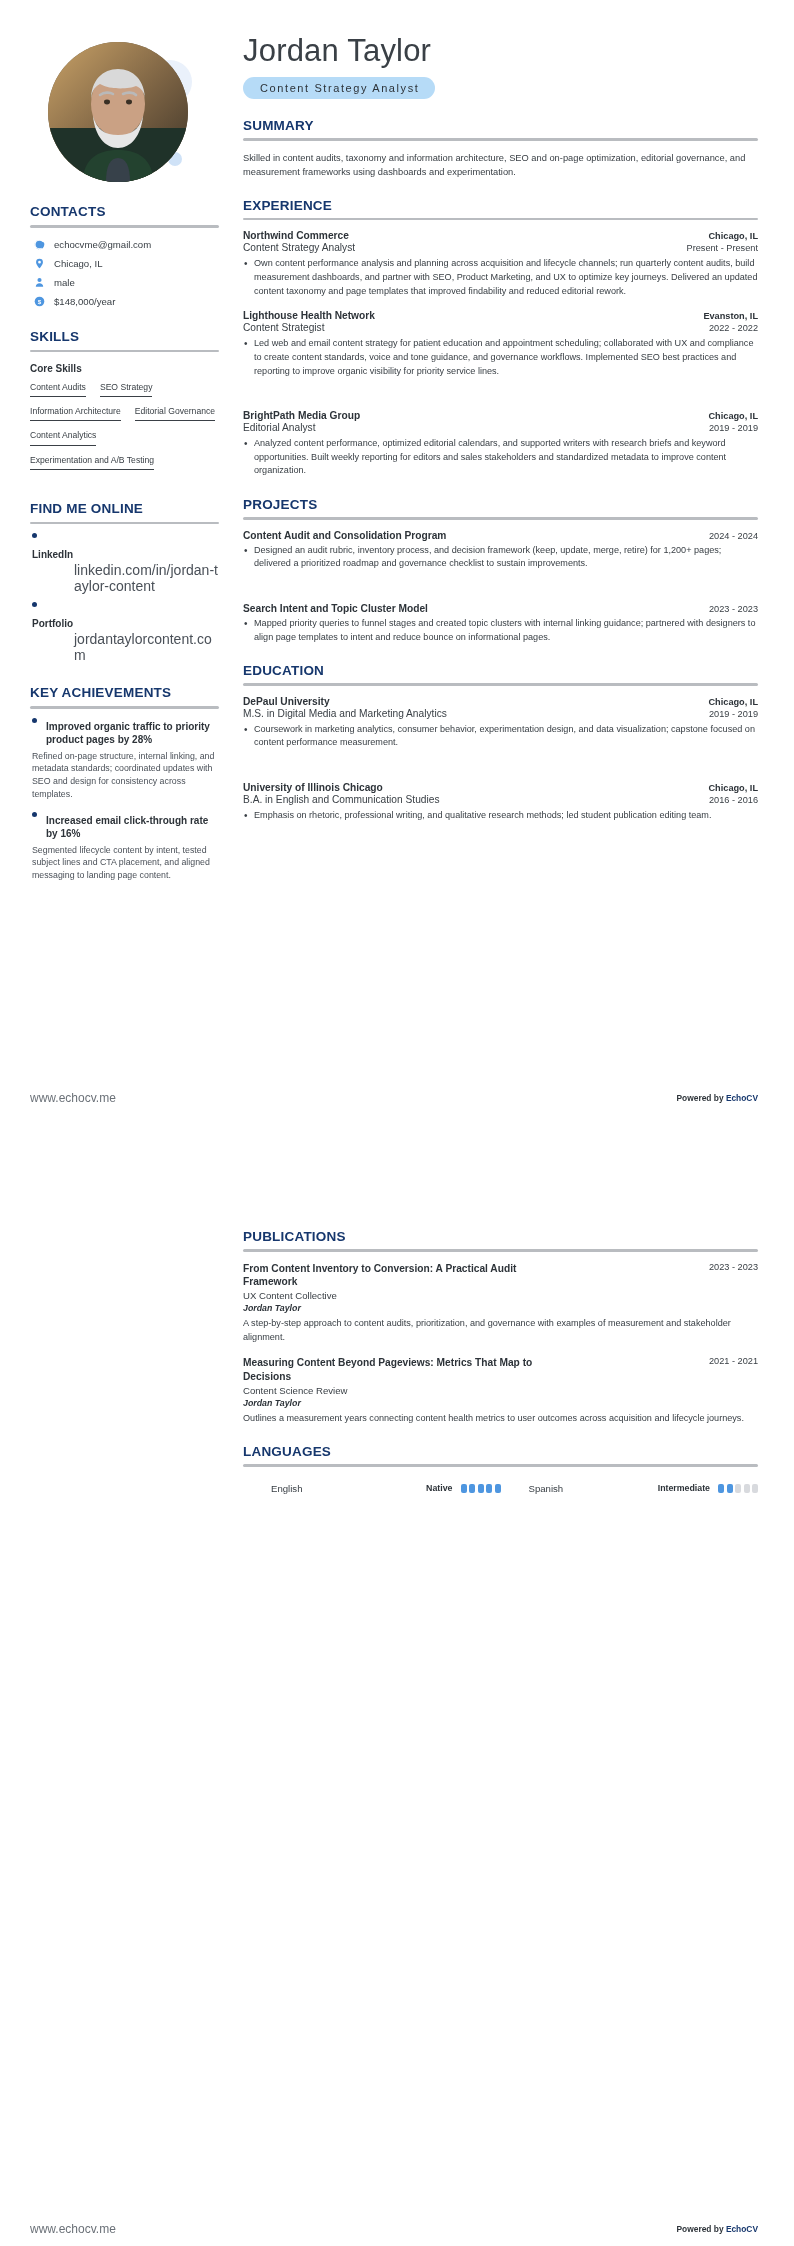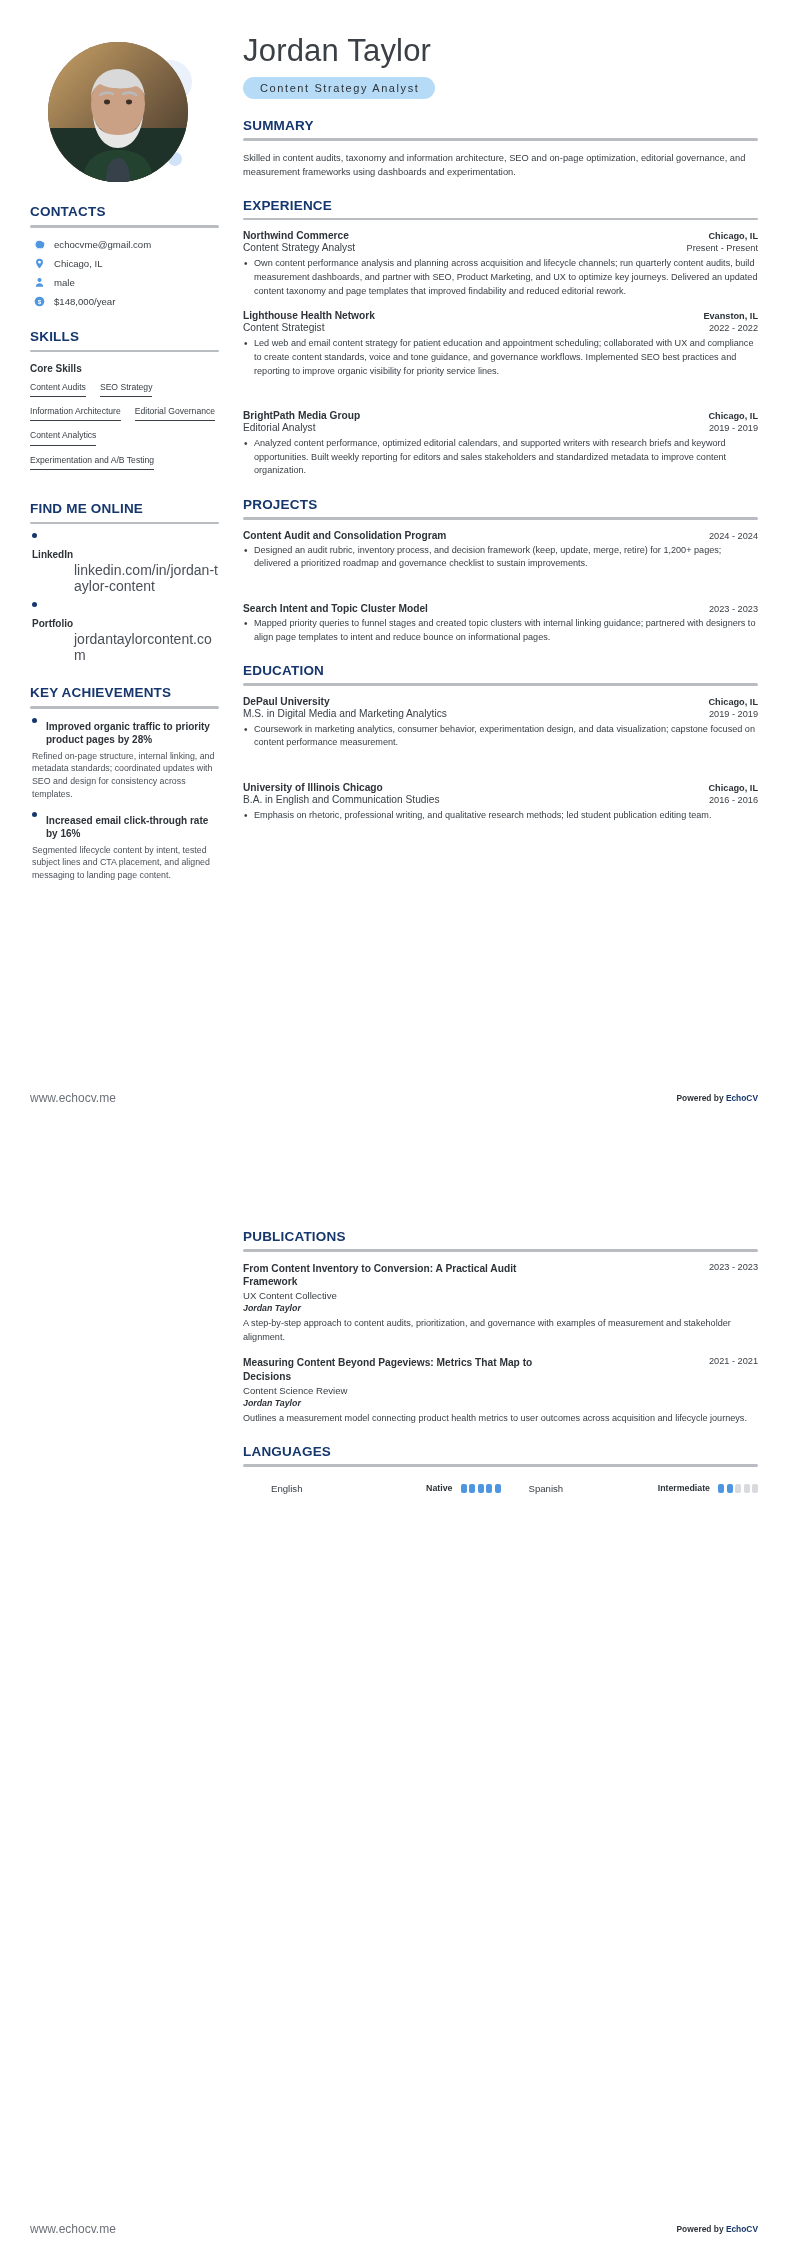--- a/index.html
+++ b/index.html
@@ -656,21 +656,21 @@
           <div class="pub-desc">A step-by-step approach to content audits, prioritization, and governance with examples of measurement and stakeholder alignment.</div>
         </div>
 
         <div class="pub-entry">
           <div class="pub-row">
             <span class="pub-title">Measuring Content Beyond Pageviews: Metrics That Map to Decisions</span>
             <span class="entry-date">2021 - 2021</span>
           </div>
           <div class="pub-venue">Content Science Review</div>
           <div class="pub-author">Jordan Taylor</div>
-          <div class="pub-desc">Outlines a measurement model connecting product health metrics to user outcomes across acquisition and lifecycle journeys.</div>
+          <div class="pub-desc">Outlines a measurement years connecting content health metrics to user outcomes across acquisition and lifecycle journeys.</div>
         </div>
       </section>
 
       <section class="section">
         <div class="sec-h">LANGUAGES</div>
         <div class="sec-rule"></div>
 
         <div class="lang-wrap">
           <div class="lang-item">
             <span class="lang-name">English</span>

